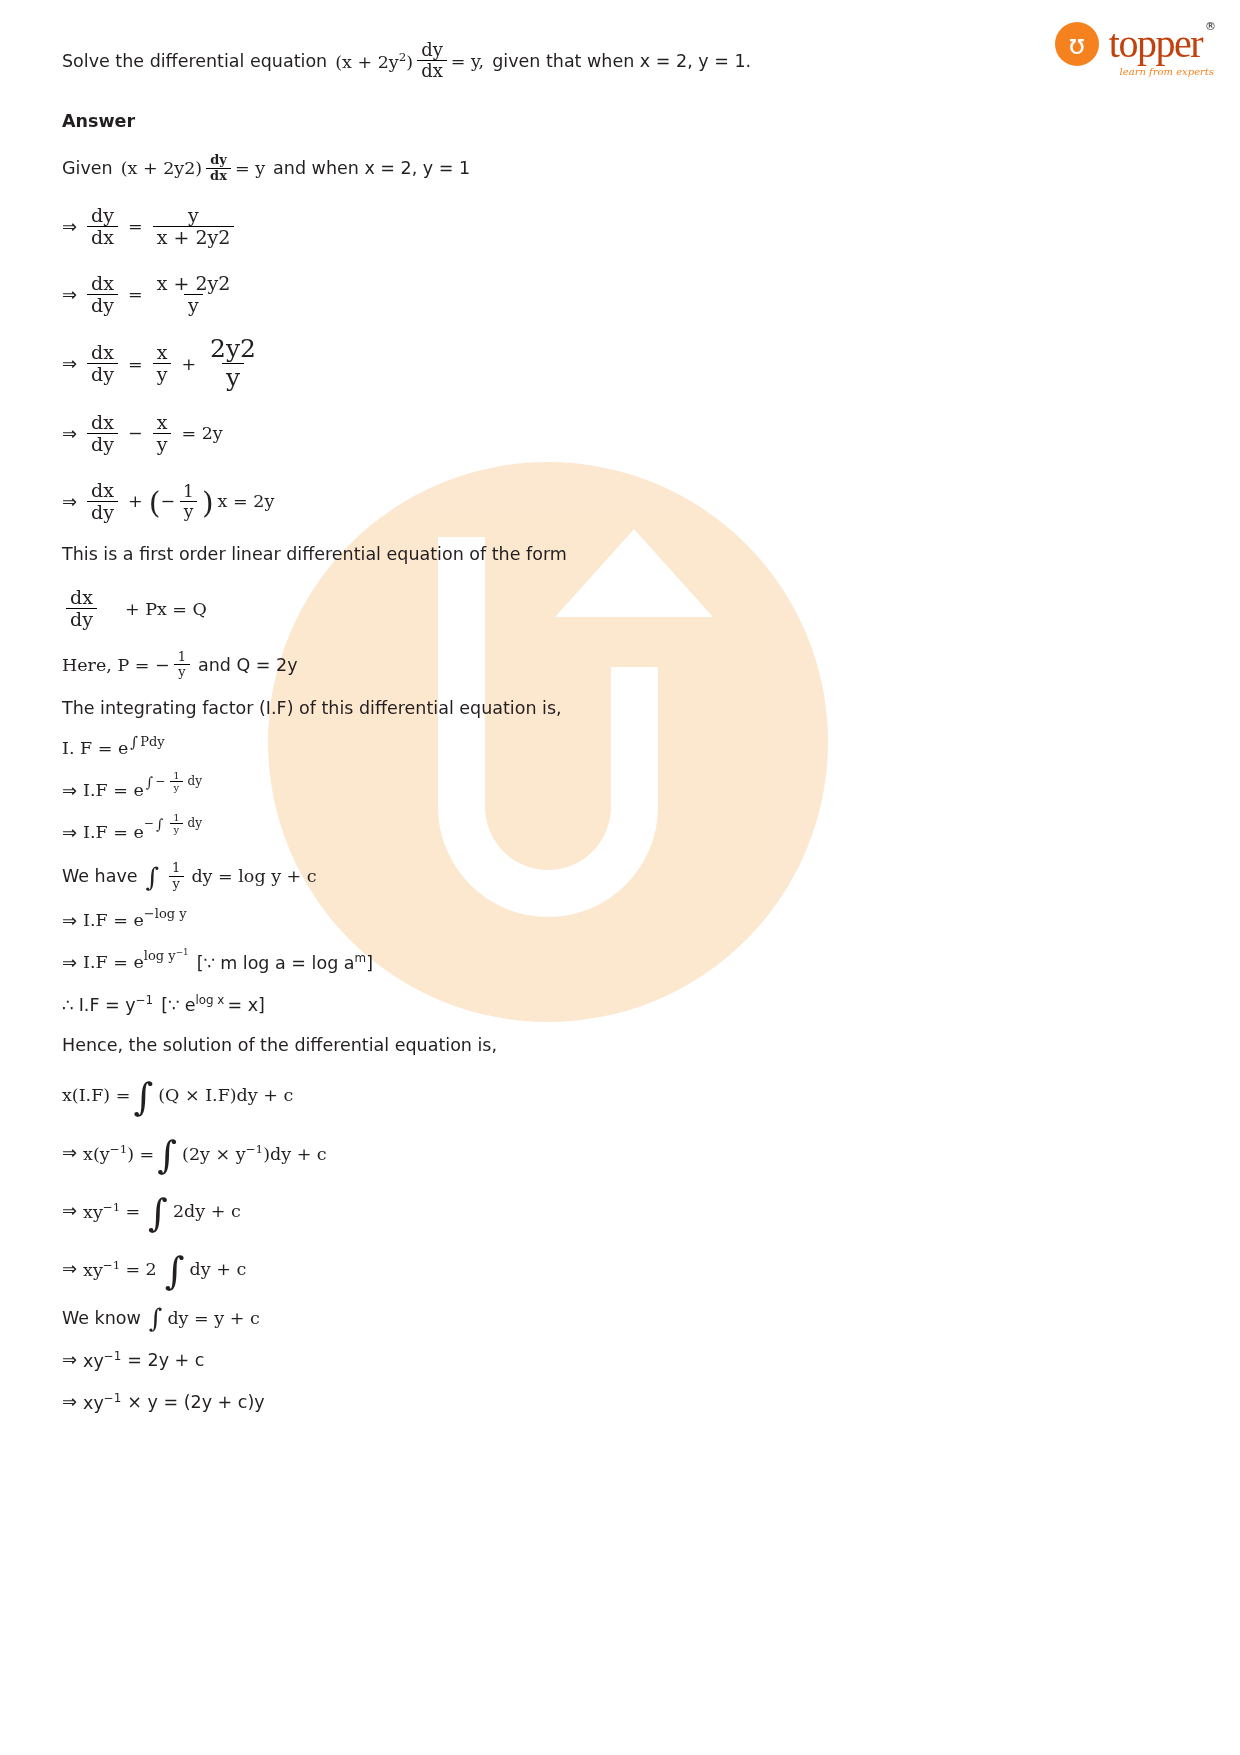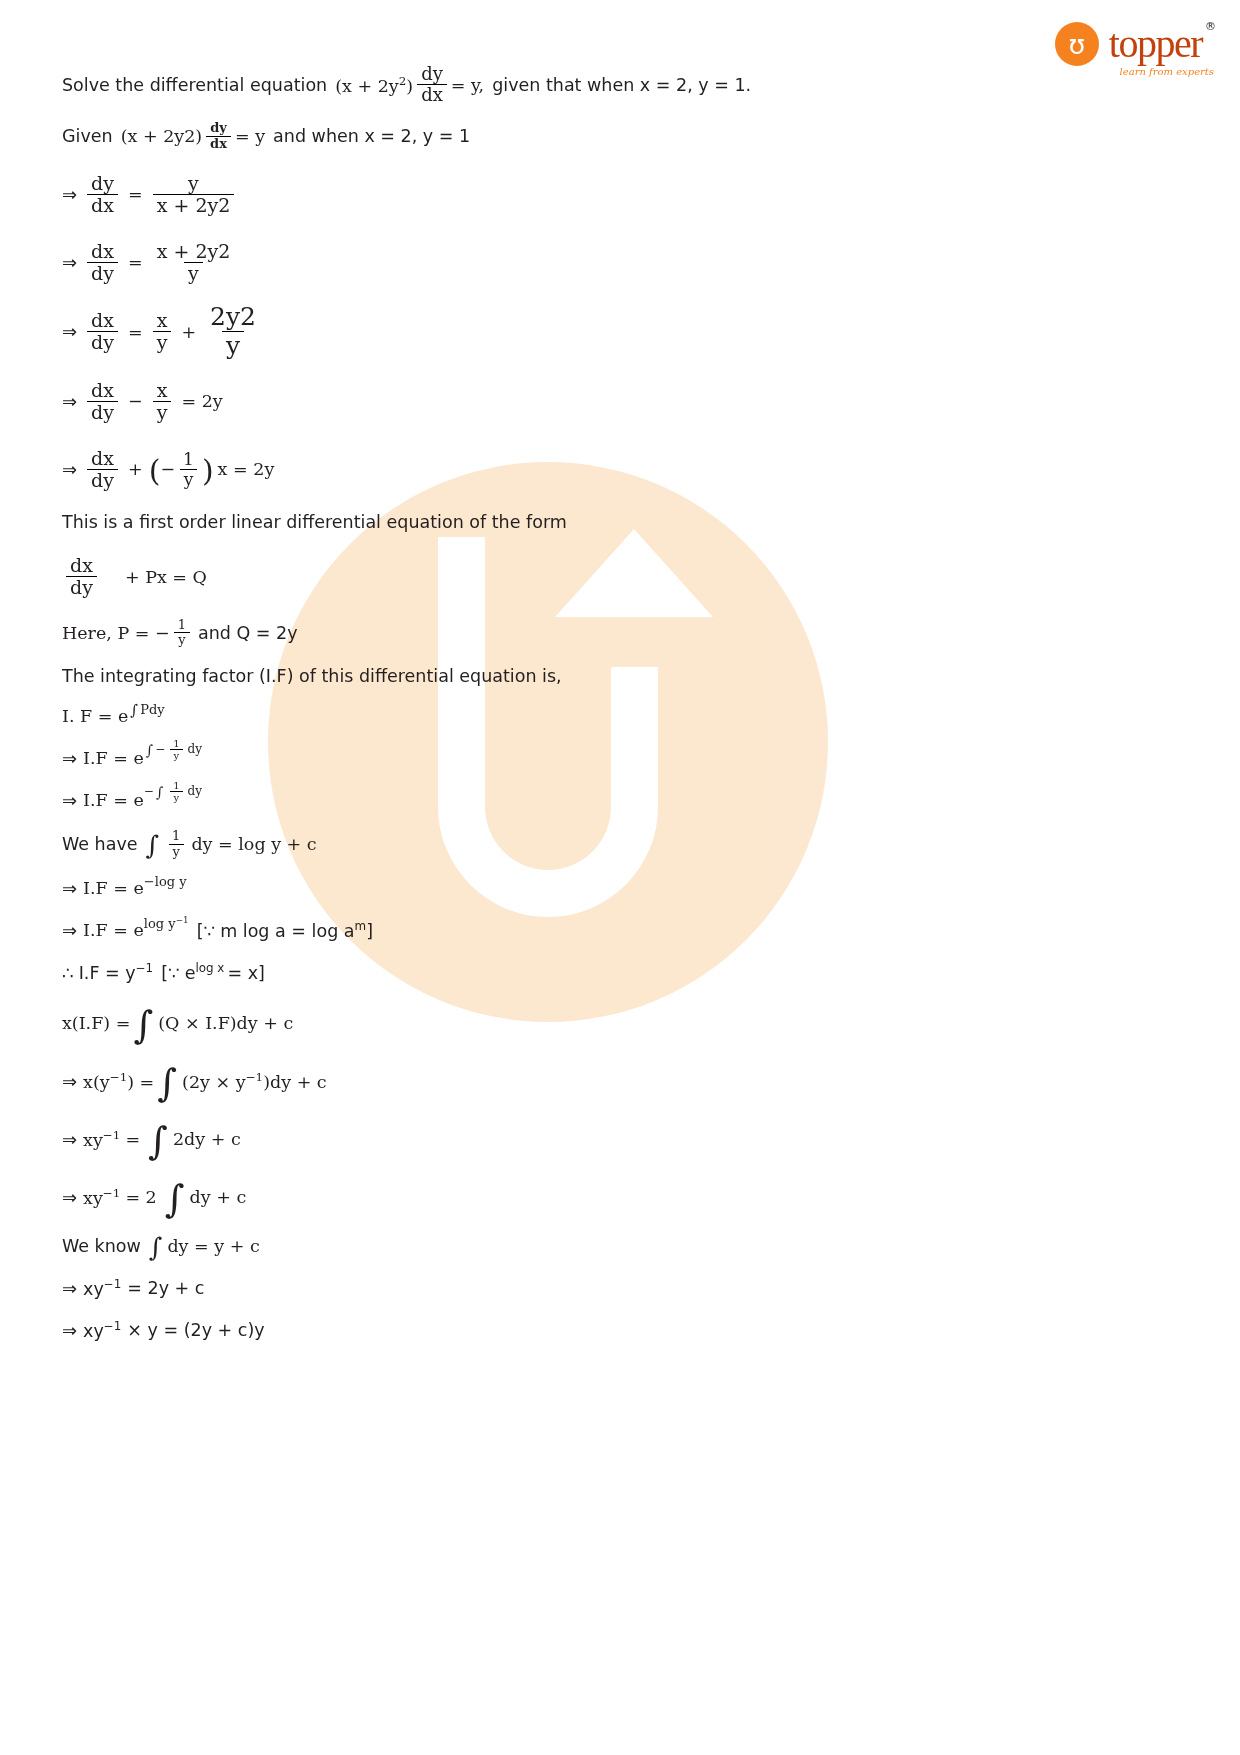--- a/index.html
+++ b/index.html
@@ -80,21 +80,21 @@
     font-size: 10px;
     color: #f5821f;
     font-family: "DejaVu Serif", serif;
     font-style: italic;
   }
 
   
   .content {
     position: relative;
     z-index: 2;
-    padding: 64px 60px 0 62px;
+    padding: 40px 60px 0 62px;
   }
   .line {
     font-size: 17.5px;
     line-height: 1.45;
     margin: 0 0 14px 0;
     color: #231f20;
     white-space: nowrap;
   }
   .answer-head {
     font-weight: bold;
@@ -175,20 +175,21 @@
       <span>(x + 2y</span><sup>2</sup><span>)</span>
     </span>
     <span class="frac" style="font-size:18px">
       <span class="num">dy</span>
       <span class="den">dx</span>
     </span>
     <span class="serif">= y,</span>
     <span style="margin-left:8px">given that when x = 2, y = 1.</span>
   </div>
 
+  <div class="answer-head">Answer</div>
 
   <div class="mrow">
     <span>Given</span>
     <span class="serif" style="margin-left:8px">(x + 2y2)</span>
     <span class="frac bold small">
       <span class="num">dy</span>
       <span class="den">dx</span>
     </span>
     <span class="serif">= y</span>
     <span style="margin-left:8px">and when x = 2, y = 1</span>
@@ -352,20 +353,21 @@
     </span>
   </div>
 
   <div class="mrow">
     <span><span>∴ I.F = y</span><sup>−1</sup></span>
     <span style="margin-left:8px">
       <span>[∵ e</span><sup>log x</sup><span style="margin-left:3px">= x]</span>
     </span>
   </div>
 
+  <div class="line">Hence, the solution of the differential equation is,</div>
 
   <div class="mrow tall" style="min-height:44px">
     <span class="serif">x(I.F) =</span>
     <span class="intg">∫</span>
     <span class="serif">(Q × I.F)dy + c</span>
   </div>
 
   <div class="mrow tall" style="min-height:44px">
     <span class="arrow">⇒</span>
     <span class="serif"><span>x(y</span><sup>−1</sup><span>) =</span></span>

